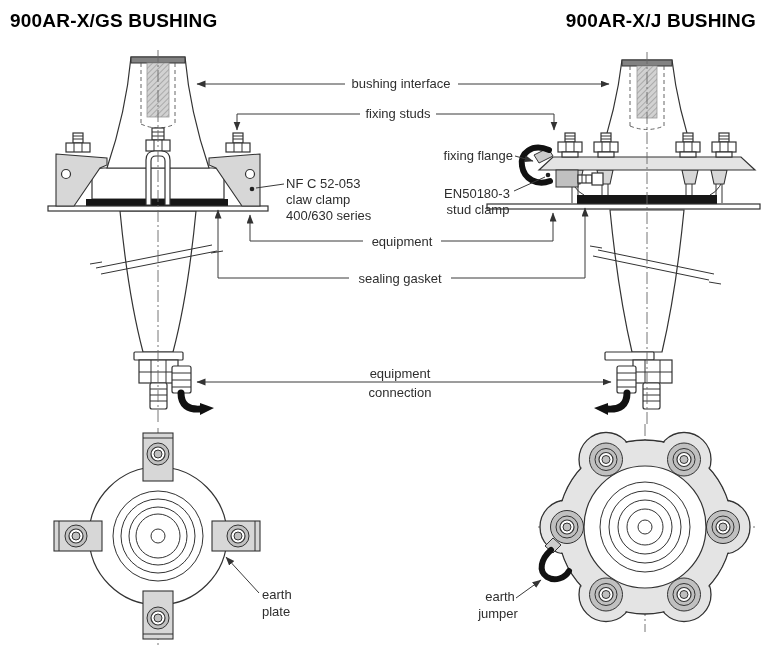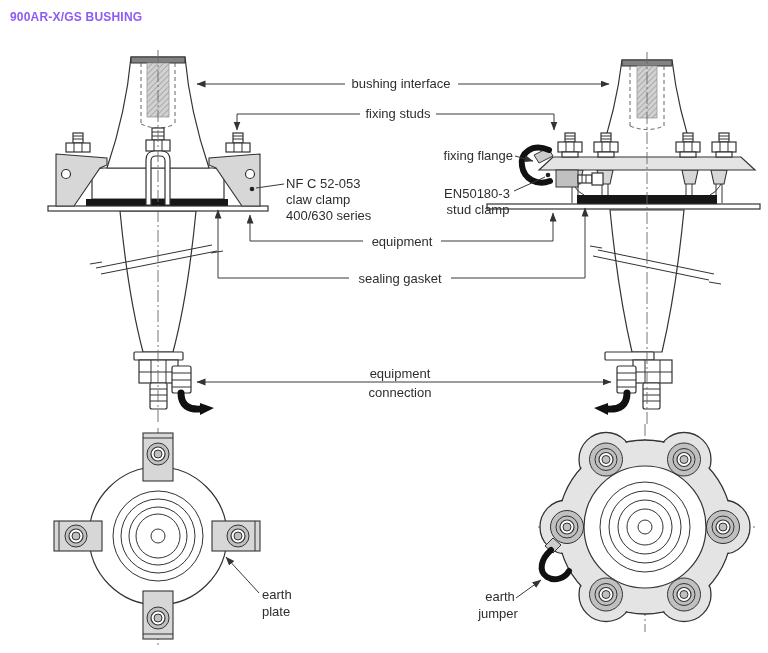--- a/index.html
+++ b/index.html
@@ -1,18 +1,18 @@
 <!DOCTYPE html>
 <html><head>
 <meta charset="utf-8">
 <style>
   html,body{margin:0;padding:0;background:#ffffff;}
   .page{position:relative;width:768px;height:653px;background:#ffffff;overflow:hidden;
         font-family:"Liberation Sans",sans-serif;}
-  .title{position:absolute;top:10px;font-size:12px;font-weight:bold;color:#8b5cf6;
+  .title{position:absolute;top:10px;font-size:19px;font-weight:bold;color:#000000;
          letter-spacing:0.2px;white-space:nowrap;}
   .title-left{left:10px;}
   .title-right{right:12px;}
   svg text{font-family:"Liberation Sans",sans-serif;font-size:13px;fill:#2e2e2e;}
   svg .ln{stroke:#3a3a3a;stroke-width:1;fill:none;}
   svg .shape{stroke:#333;stroke-width:1.2;fill:#ffffff;}
   svg .gray{stroke:#333;stroke-width:1.1;fill:#d7d7d7;}
   svg .lgray{stroke:#333;stroke-width:1.2;fill:#e4e4e4;}
   svg .mgray{stroke:#333;stroke-width:1;fill:#c0c0c0;}
   svg .blackpart{fill:#161616;stroke:none;}
@@ -20,20 +20,21 @@
   svg .cl{stroke:#666;stroke-width:0.9;fill:none;stroke-dasharray:12 3 2 3;}
   svg .dash{stroke:#555;stroke-width:0.9;fill:none;stroke-dasharray:4 3;}
   svg .thin{stroke:#333;stroke-width:1;fill:none;}
 </style>
 </head>
 <body>
 
 <div class="page">
 
   <div class="title title-left">900AR-X/GS BUSHING</div>
+  <div class="title title-right">900AR-X/J BUSHING</div>
 
   <svg width="768" height="653" viewBox="0 0 768 653">
     <defs>
       <marker id="arr" markerWidth="10" markerHeight="8" refX="8.5" refY="3.5" orient="auto">
         <path d="M0,0 L9,3.5 L0,7 Z" fill="#333"></path>
       </marker>
       <pattern id="hatch" width="4" height="4" patternUnits="userSpaceOnUse" patternTransform="rotate(45)">
         <rect width="4" height="4" fill="#d2d2d2"></rect>
         <line x1="0" y1="0" x2="0" y2="4" stroke="#8f8f8f" stroke-width="1.2"></line>
       </pattern>

